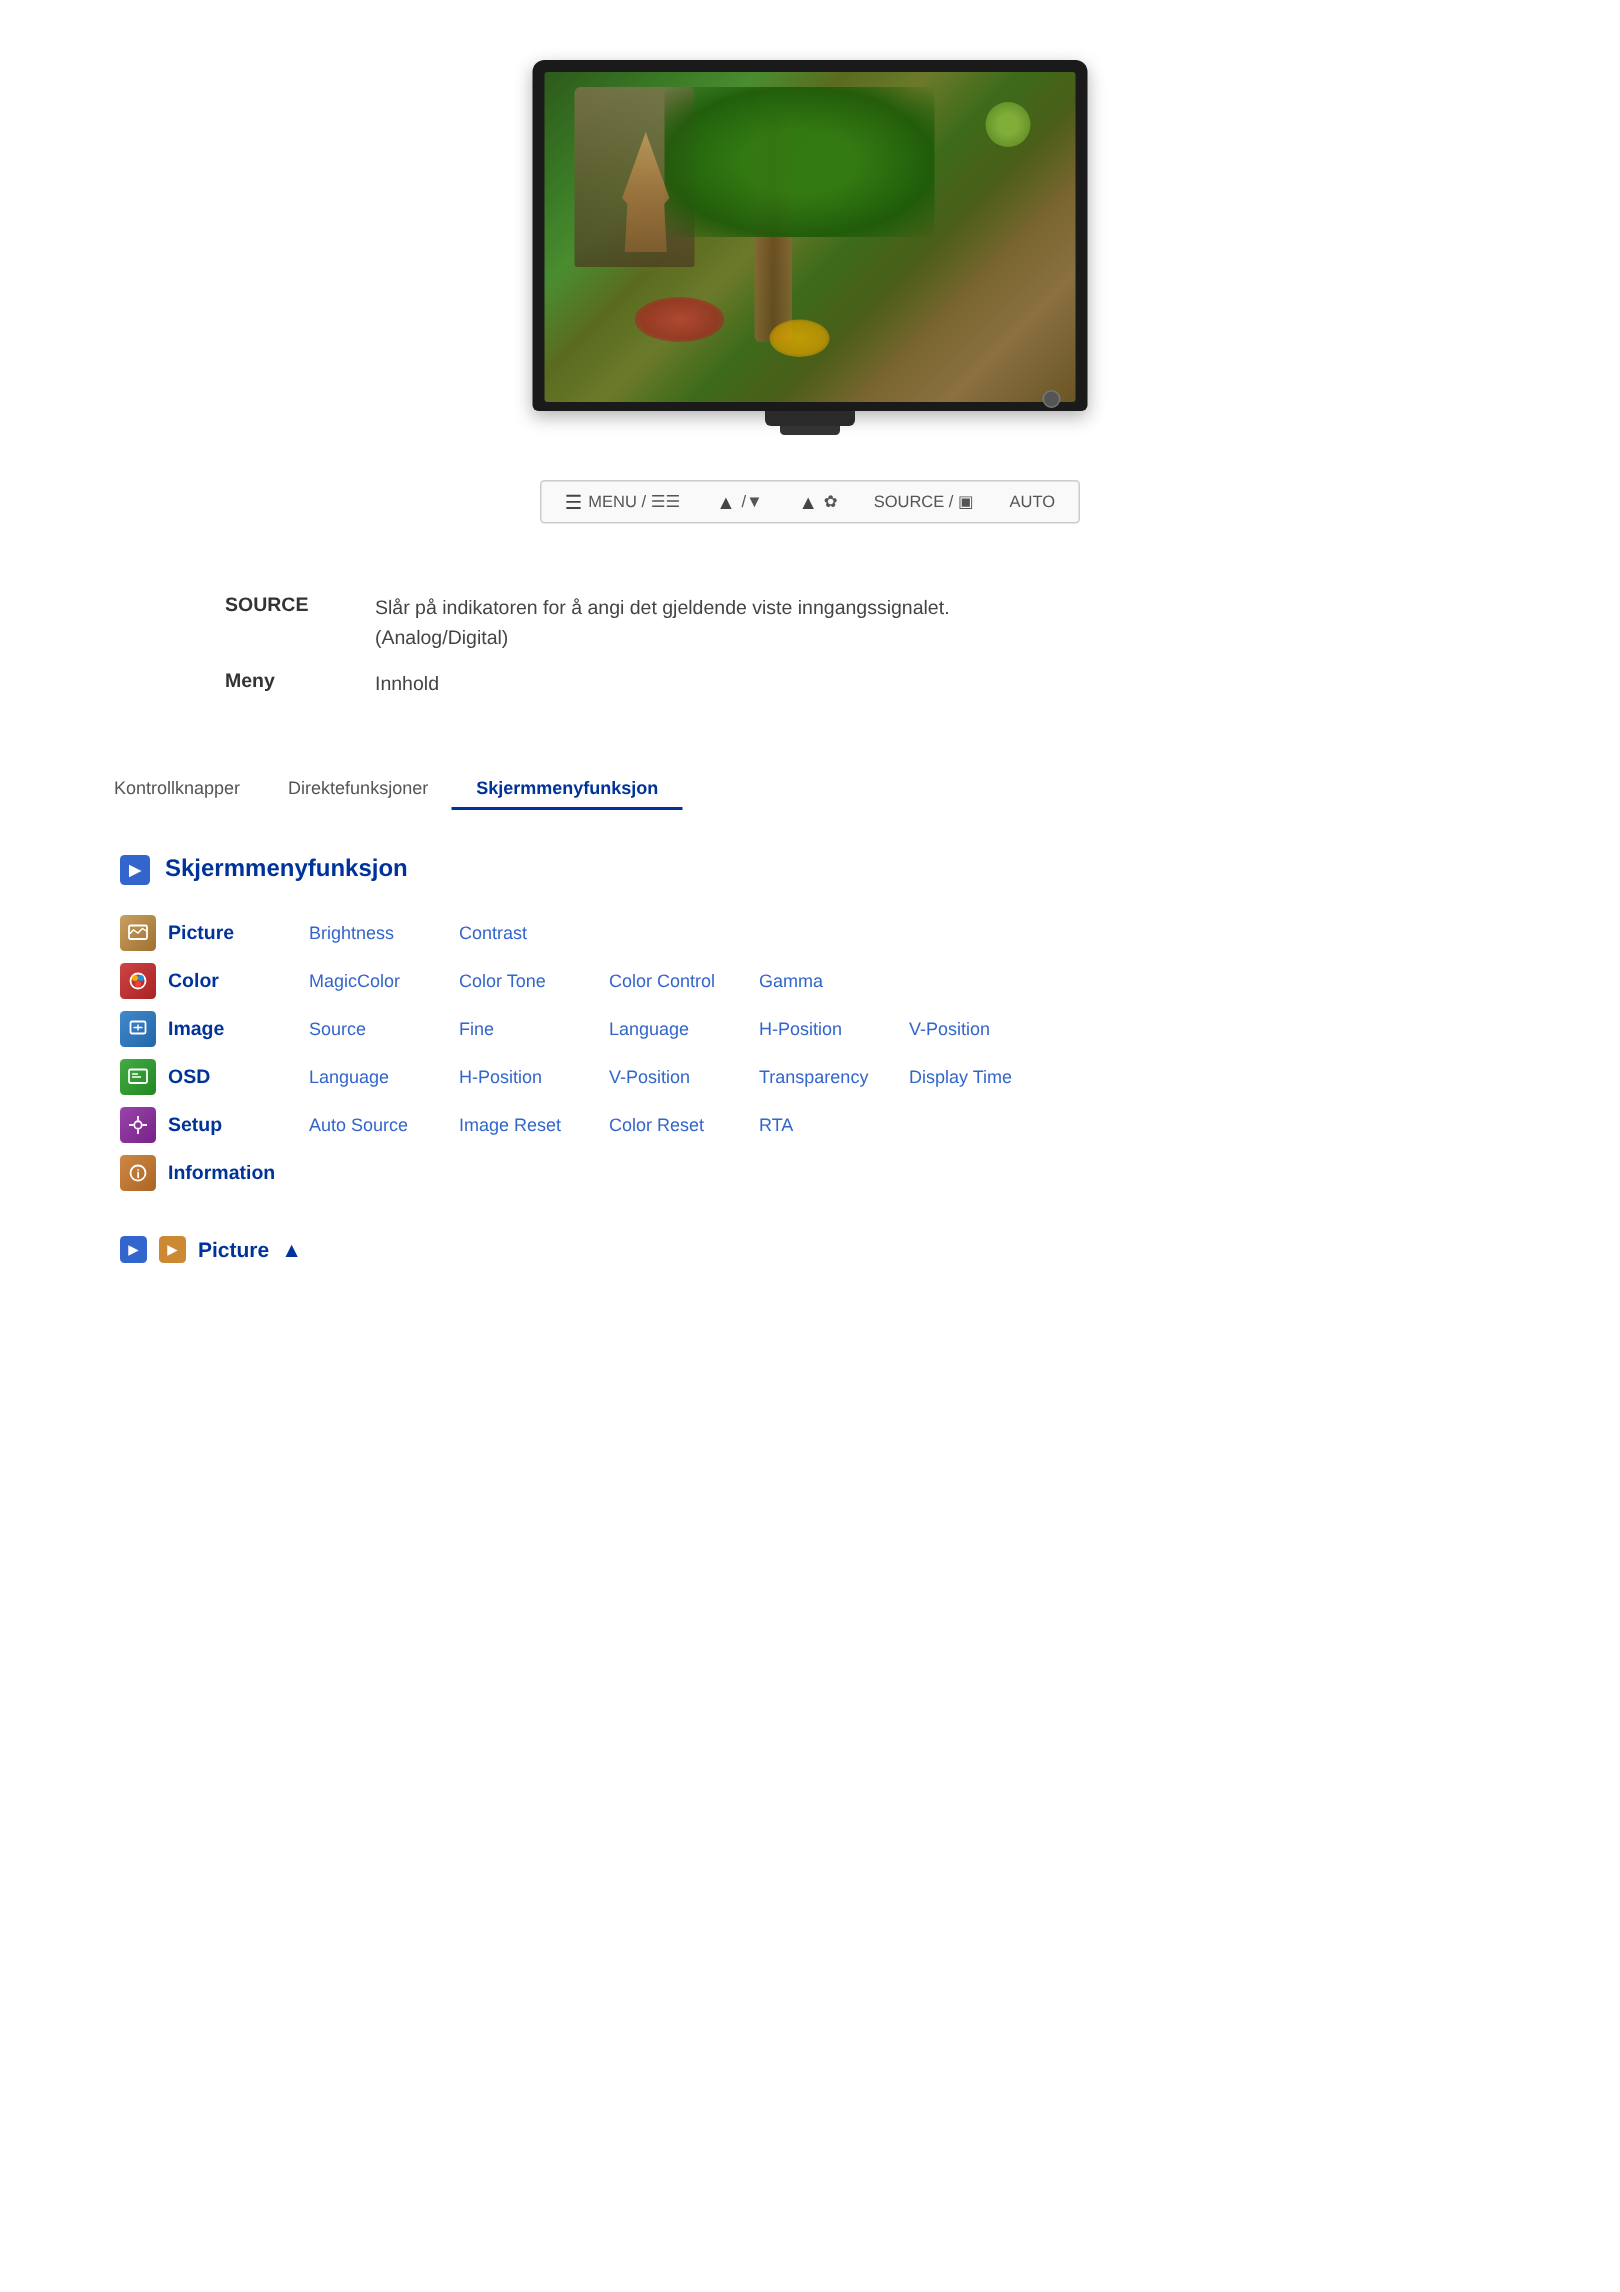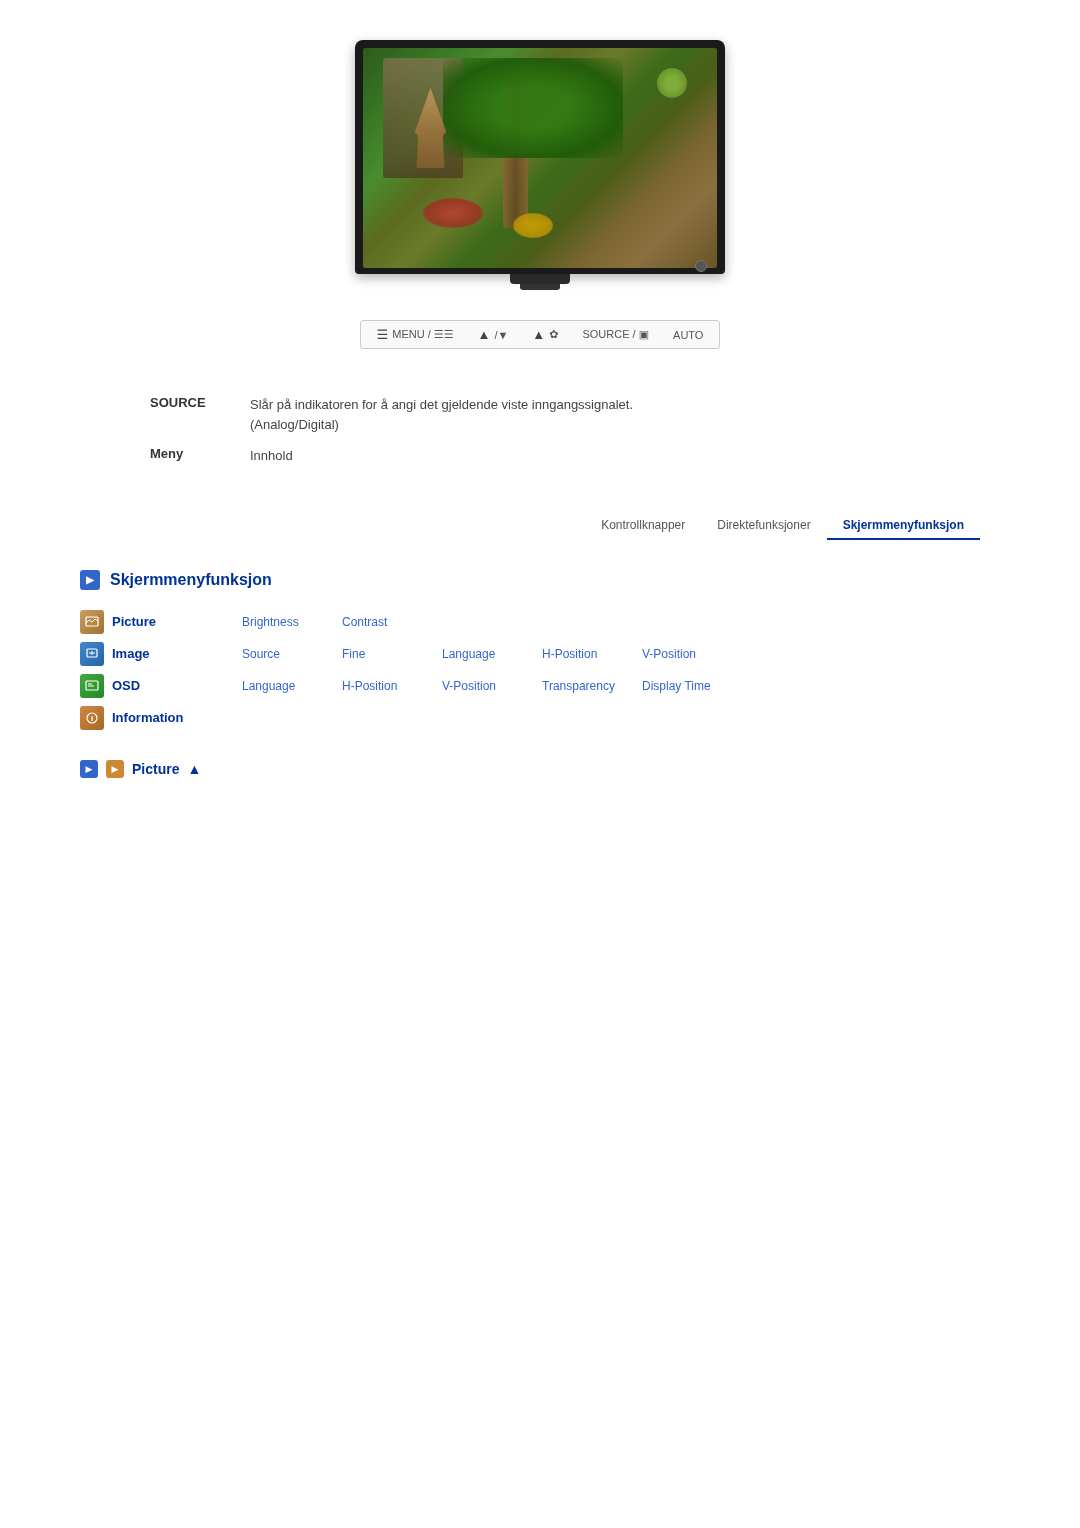--- a/index.html
+++ b/index.html
@@ -206,21 +206,20 @@
     }
 
     .info-table tr td:last-child {
       color: #444;
       line-height: 1.5;
     }
 
     
     .tabs-section {
       display: flex;
-      justify-content: flex-end;
       gap: 0;
       margin-bottom: 30px;
       padding-right: 40px;
     }
 
     .tab-item {
       padding: 6px 16px;
       font-size: 12px;
       color: #555;
       cursor: pointer;
@@ -315,21 +314,20 @@
       color: #003399;
       font-size: 13px;
       width: 90px;
       flex-shrink: 0;
     }
 
     .menu-items {
       display: flex;
       gap: 0;
       flex-wrap: nowrap;
-      margin-left: 36px;
     }
 
     .menu-link {
       color: #3366cc;
       font-size: 12px;
       cursor: pointer;
       min-width: 100px;
       padding: 0 4px;
       text-decoration: none;
     }
@@ -466,20 +464,37 @@
             <polyline points="1,8 4,5 7,7 10,4 13,6" fill="none" stroke="white" stroke-width="1"></polyline>
           </svg>
       </div>
       <span class="menu-label">Picture</span>
       <div class="menu-items">
         <a class="menu-link">Brightness</a>
         <a class="menu-link">Contrast</a>
       </div>
     </div>
 
+    <div class="menu-row">
+      <div class="menu-icon menu-icon-color">
+        <svg width="14" height="14" viewBox="0 0 14 14">
+            <circle cx="7" cy="7" r="5" fill="none" stroke="white" stroke-width="1.2"></circle>
+            <circle cx="5" cy="5" r="2" fill="#ffcc00" opacity="0.8"></circle>
+            <circle cx="9" cy="5" r="2" fill="#00aaff" opacity="0.8"></circle>
+            <circle cx="7" cy="9" r="2" fill="#ff4444" opacity="0.8"></circle>
+          </svg>
+      </div>
+      <span class="menu-label">Color</span>
+      <div class="menu-items">
+        <a class="menu-link">MagicColor</a>
+        <a class="menu-link">Color Tone</a>
+        <a class="menu-link">Color Control</a>
+        <a class="menu-link">Gamma</a>
+      </div>
+    </div>
 
     <div class="menu-row">
       <div class="menu-icon menu-icon-image">
         <svg width="14" height="14" viewBox="0 0 14 14">
             <rect x="2" y="2" width="10" height="8" rx="1" fill="none" stroke="white" stroke-width="1.2"></rect>
             <line x1="4" y1="6" x2="10" y2="6" stroke="white" stroke-width="1"></line>
             <line x1="7" y1="4" x2="7" y2="8" stroke="white" stroke-width="1"></line>
           </svg>
       </div>
       <span class="menu-label">Image</span>
@@ -503,20 +518,38 @@
       <span class="menu-label">OSD</span>
       <div class="menu-items">
         <a class="menu-link">Language</a>
         <a class="menu-link">H-Position</a>
         <a class="menu-link">V-Position</a>
         <a class="menu-link">Transparency</a>
         <a class="menu-link">Display Time</a>
       </div>
     </div>
 
+    <div class="menu-row">
+      <div class="menu-icon menu-icon-setup">
+        <svg width="14" height="14" viewBox="0 0 14 14">
+            <circle cx="7" cy="7" r="2.5" fill="none" stroke="white" stroke-width="1.2"></circle>
+            <line x1="7" y1="1" x2="7" y2="4" stroke="white" stroke-width="1.2"></line>
+            <line x1="7" y1="10" x2="7" y2="13" stroke="white" stroke-width="1.2"></line>
+            <line x1="1" y1="7" x2="4" y2="7" stroke="white" stroke-width="1.2"></line>
+            <line x1="10" y1="7" x2="13" y2="7" stroke="white" stroke-width="1.2"></line>
+          </svg>
+      </div>
+      <span class="menu-label">Setup</span>
+      <div class="menu-items">
+        <a class="menu-link">Auto Source</a>
+        <a class="menu-link">Image Reset</a>
+        <a class="menu-link">Color Reset</a>
+        <a class="menu-link">RTA</a>
+      </div>
+    </div>
 
     <div class="menu-row">
       <div class="menu-icon menu-icon-info">
         <svg width="14" height="14" viewBox="0 0 14 14">
             <circle cx="7" cy="7" r="5" fill="none" stroke="white" stroke-width="1.2"></circle>
             <text x="6" y="10" fill="white" font-size="8" font-weight="bold">i</text>
           </svg>
       </div>
       <span class="menu-label">Information</span>
     </div>

